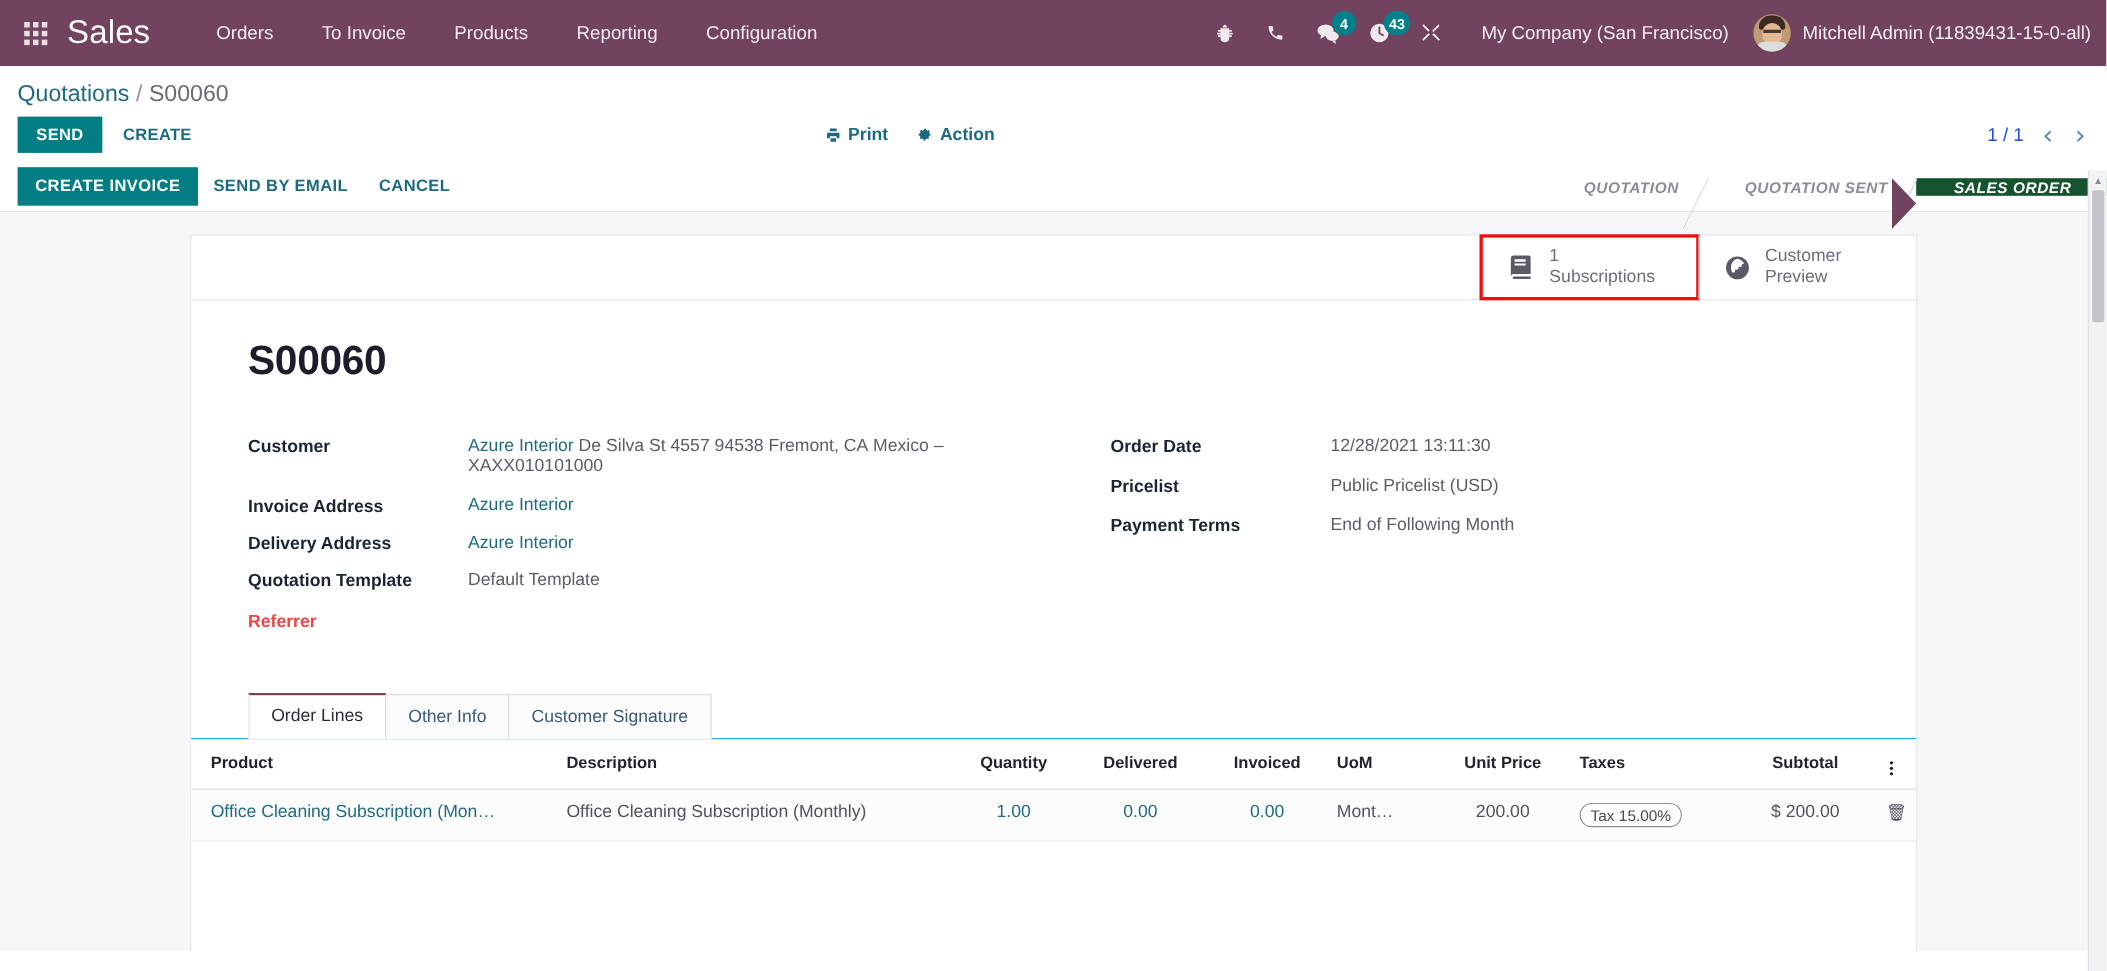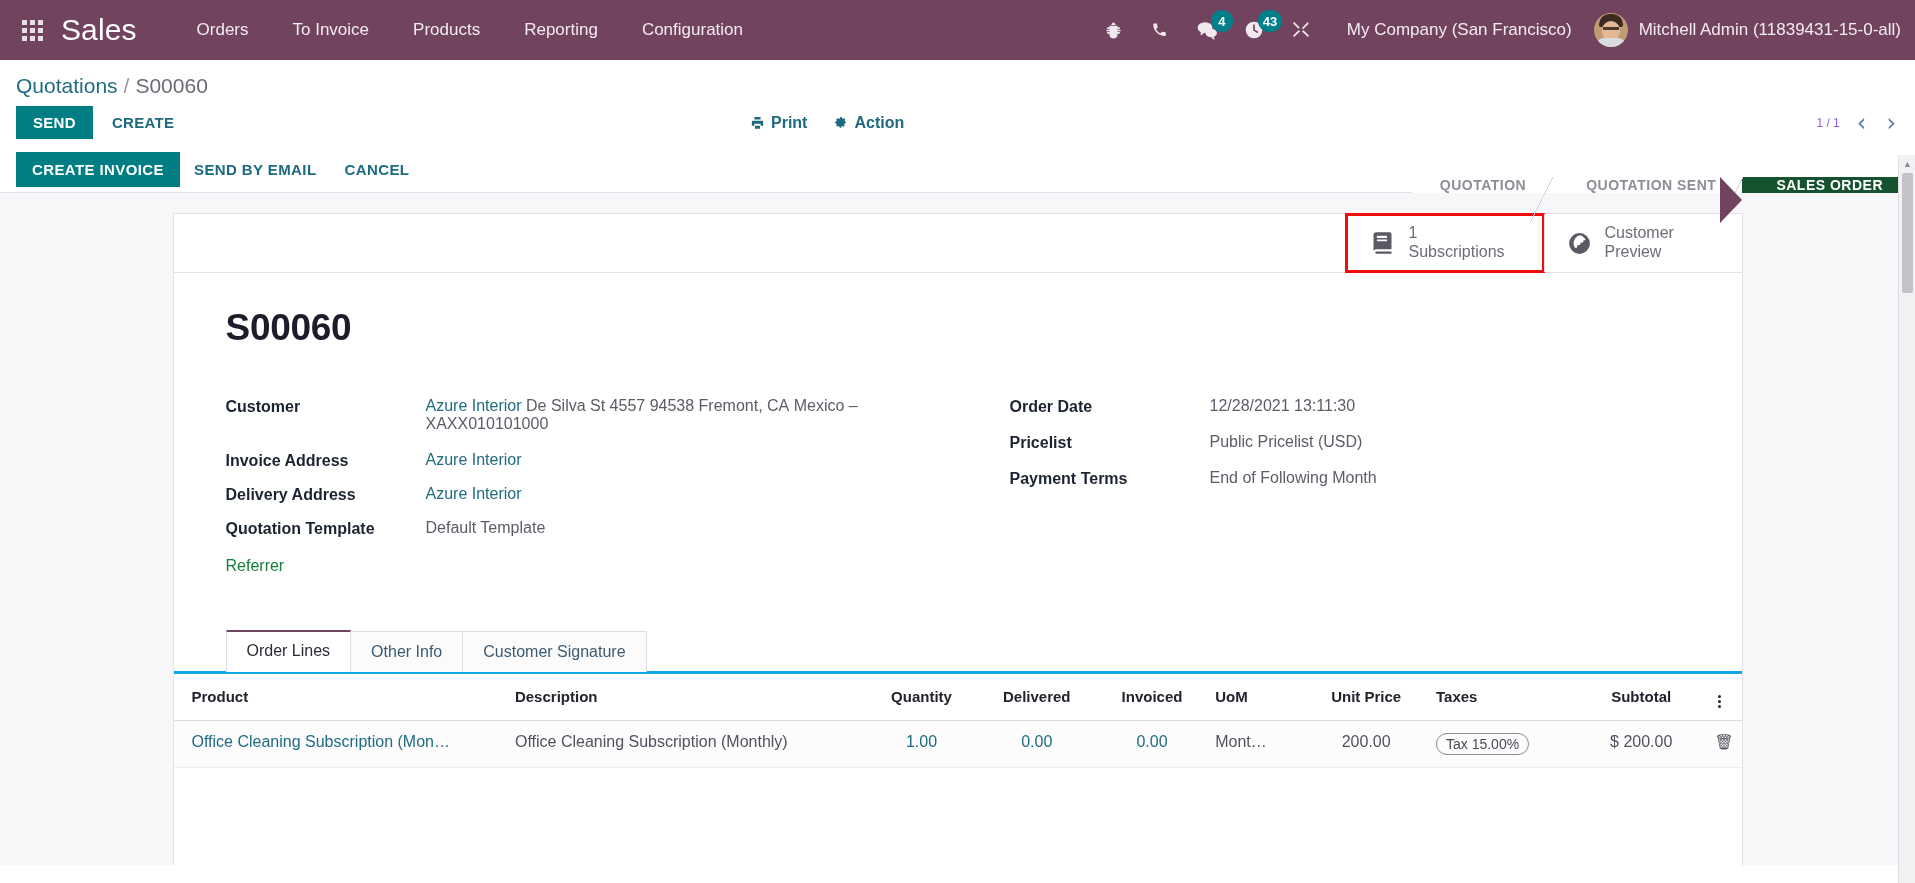--- a/index.html
+++ b/index.html
@@ -102,21 +102,21 @@
     position: absolute; left: 750px; display: flex; align-items: center; gap: 26px;
   }
   .center-actions .act {
     display: flex; align-items: center; gap: 6px;
     font-size: 16px; color: #1b6a80; font-weight: 700; cursor: pointer;
   }
   .center-actions .act svg { fill: #1b6a80; }
   .pager {
     margin-left: auto; display: flex; align-items: center; gap: 14px;
   }
-  .pager .count { font-size: 12px; color: #8b5cf6; }
+  .pager .count { font-size: 17px; color: #1d4ed8; }
   .pager .arrow {
     font-size: 24px; color: #5c7fa8; cursor: pointer; line-height: 1;
     padding: 0 3px; font-family: "DejaVu Sans", sans-serif;
   }
 
   
   .statusbar-row {
     height: 46px; display: flex; align-items: center;
     background: #fff; border-bottom: 1px solid #e3e1e6;
     padding-left: 16px; position: relative;
@@ -126,21 +126,21 @@
     font-size: 15px; font-weight: 700; letter-spacing: .4px;
     padding: 9px 16px; cursor: pointer;
     font-family: "Liberation Sans", sans-serif;
   }
   .sb-btn {
     background: transparent; border: none; color: #1b6a80;
     font-size: 15px; font-weight: 700; letter-spacing: .4px;
     padding: 9px 14px; cursor: pointer;
     font-family: "Liberation Sans", sans-serif;
   }
-  .stages { margin-left: auto; display: flex; align-items: flex-end; height: 46px; }
+  .stages { margin-left: auto; display: flex; align-items: center; height: 46px; font-style: italic; }
   .stage {
     position: relative; display: flex; align-items: center;
     padding: 0 26px 0 34px;
     font-size: 14px; font-weight: 700; letter-spacing: .5px;
     color: #8d8d98; cursor: pointer; background: #fff;
   }
   .stage::after {
     content: ''; position: absolute; right: -1px; top: 0;
     width: 23px; height: 46px;
     background: linear-gradient(to bottom right, transparent 49.4%, #d4d1d8 49.4%, #d4d1d8 51.2%, transparent 51.2%);
@@ -189,29 +189,29 @@
     letter-spacing: -0.3px; margin-bottom: 48px;
   }
   .fields-grid { display: flex; gap: 0; }
   .col { width: 50%; }
   .col.right { padding-left: 52px; }
   .frow { display: flex; margin-bottom: 10px; align-items: flex-start; }
   .flabel {
     width: 200px; flex: none; font-size: 16px; font-weight: 700;
     color: #1c2431; padding-top: 1px;
   }
-  .flabel.muted { font-weight: 400; color: #15803d; }
+  .flabel.muted { font-weight: 700; color: #ef4444; }
   .fval { font-size: 16px; color: #5c5c68; }
   .fval.link { color: #1f6b82; cursor: pointer; }
 
   
   .tabs {
     display: flex; align-items: flex-end;
     margin: 44px 0 0 0; padding-left: 52px;
-    border-bottom: 3px solid #0ea5e9;
+    border-bottom: 1px solid #0ea5e9;
   }
   .tab {
     font-size: 16px; color: #3b5a72; padding: 11px 20px;
     border: 1px solid #dddce1; border-bottom: none;
     background: #fbfbfc; cursor: pointer; margin-right: -1px;
     position: relative; top: 1px;
   }
   .tab.active {
     background: #fff; color: #2b2b38;
     border-top: 2px solid #71435f; padding-top: 10px;

